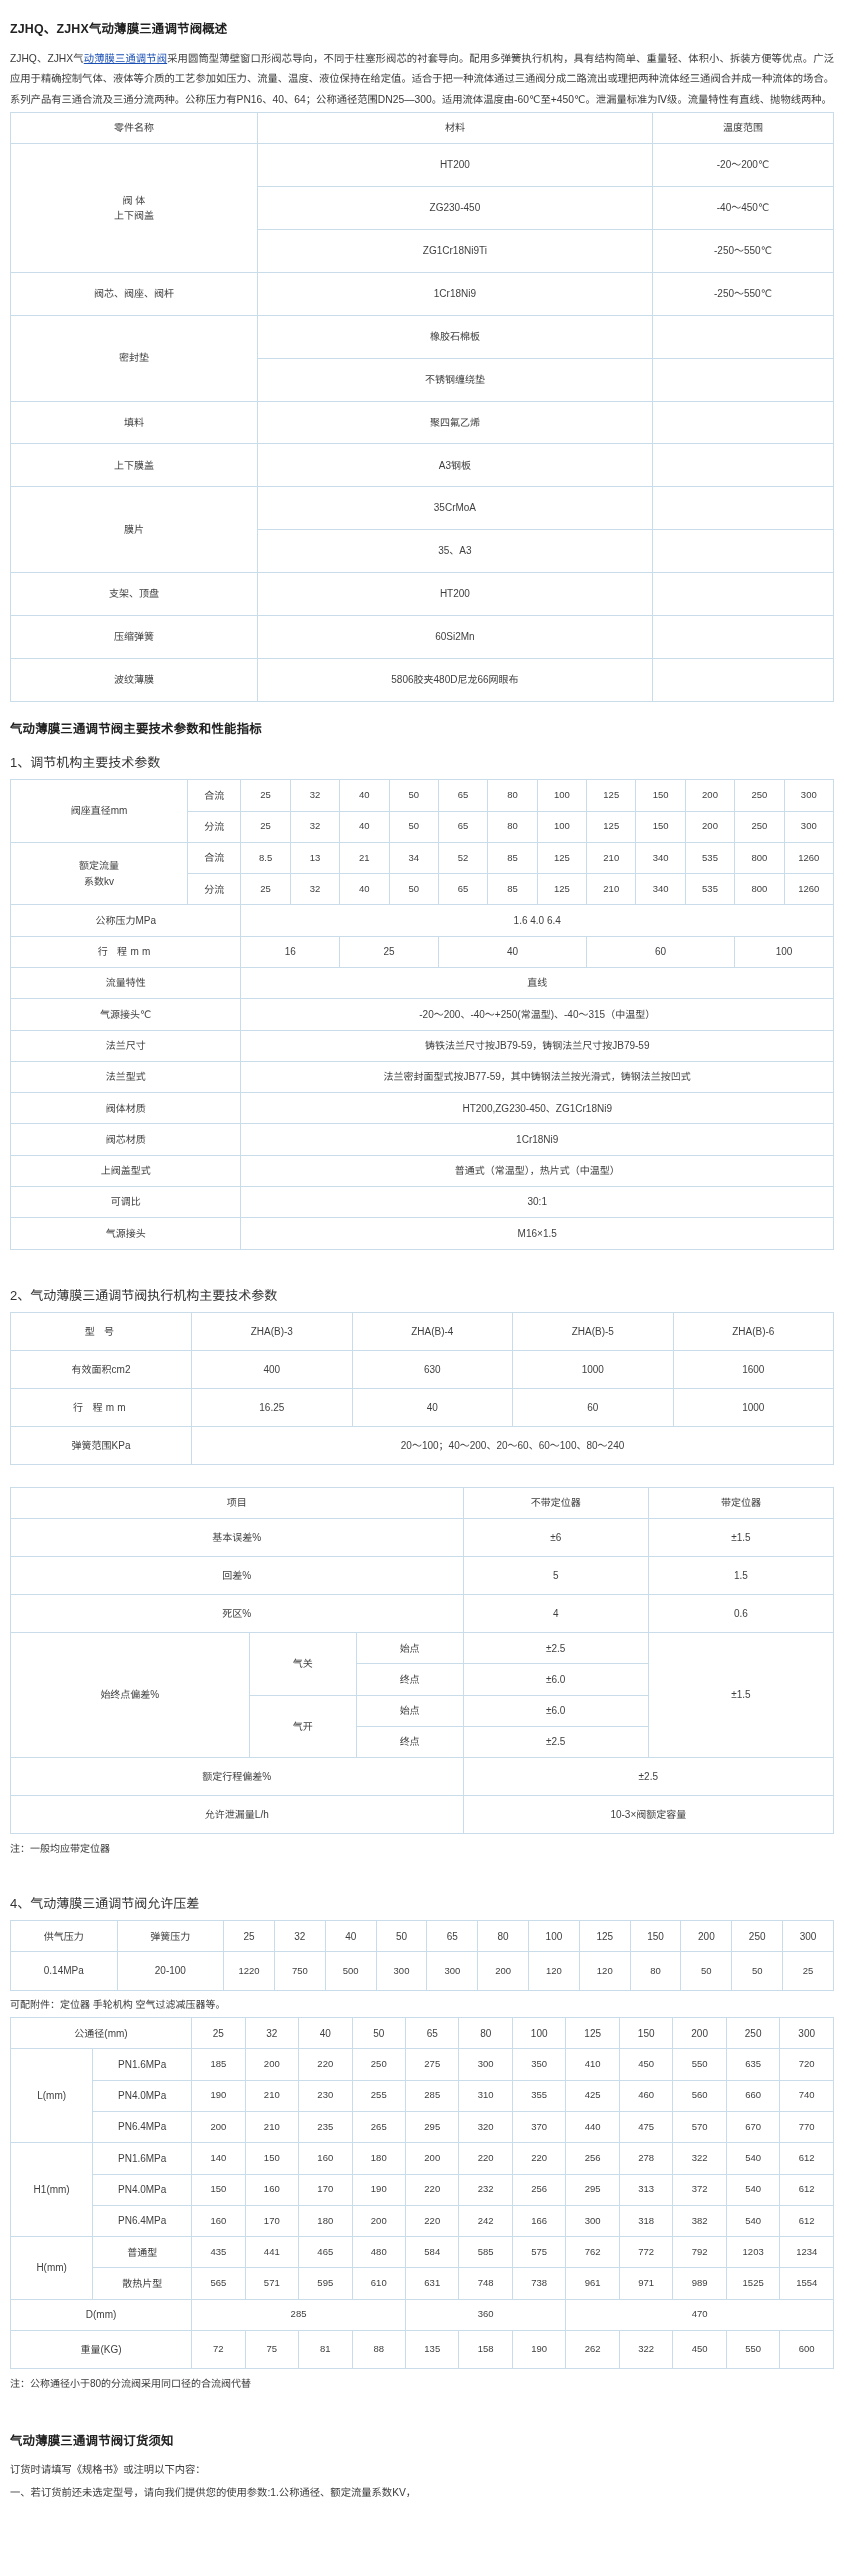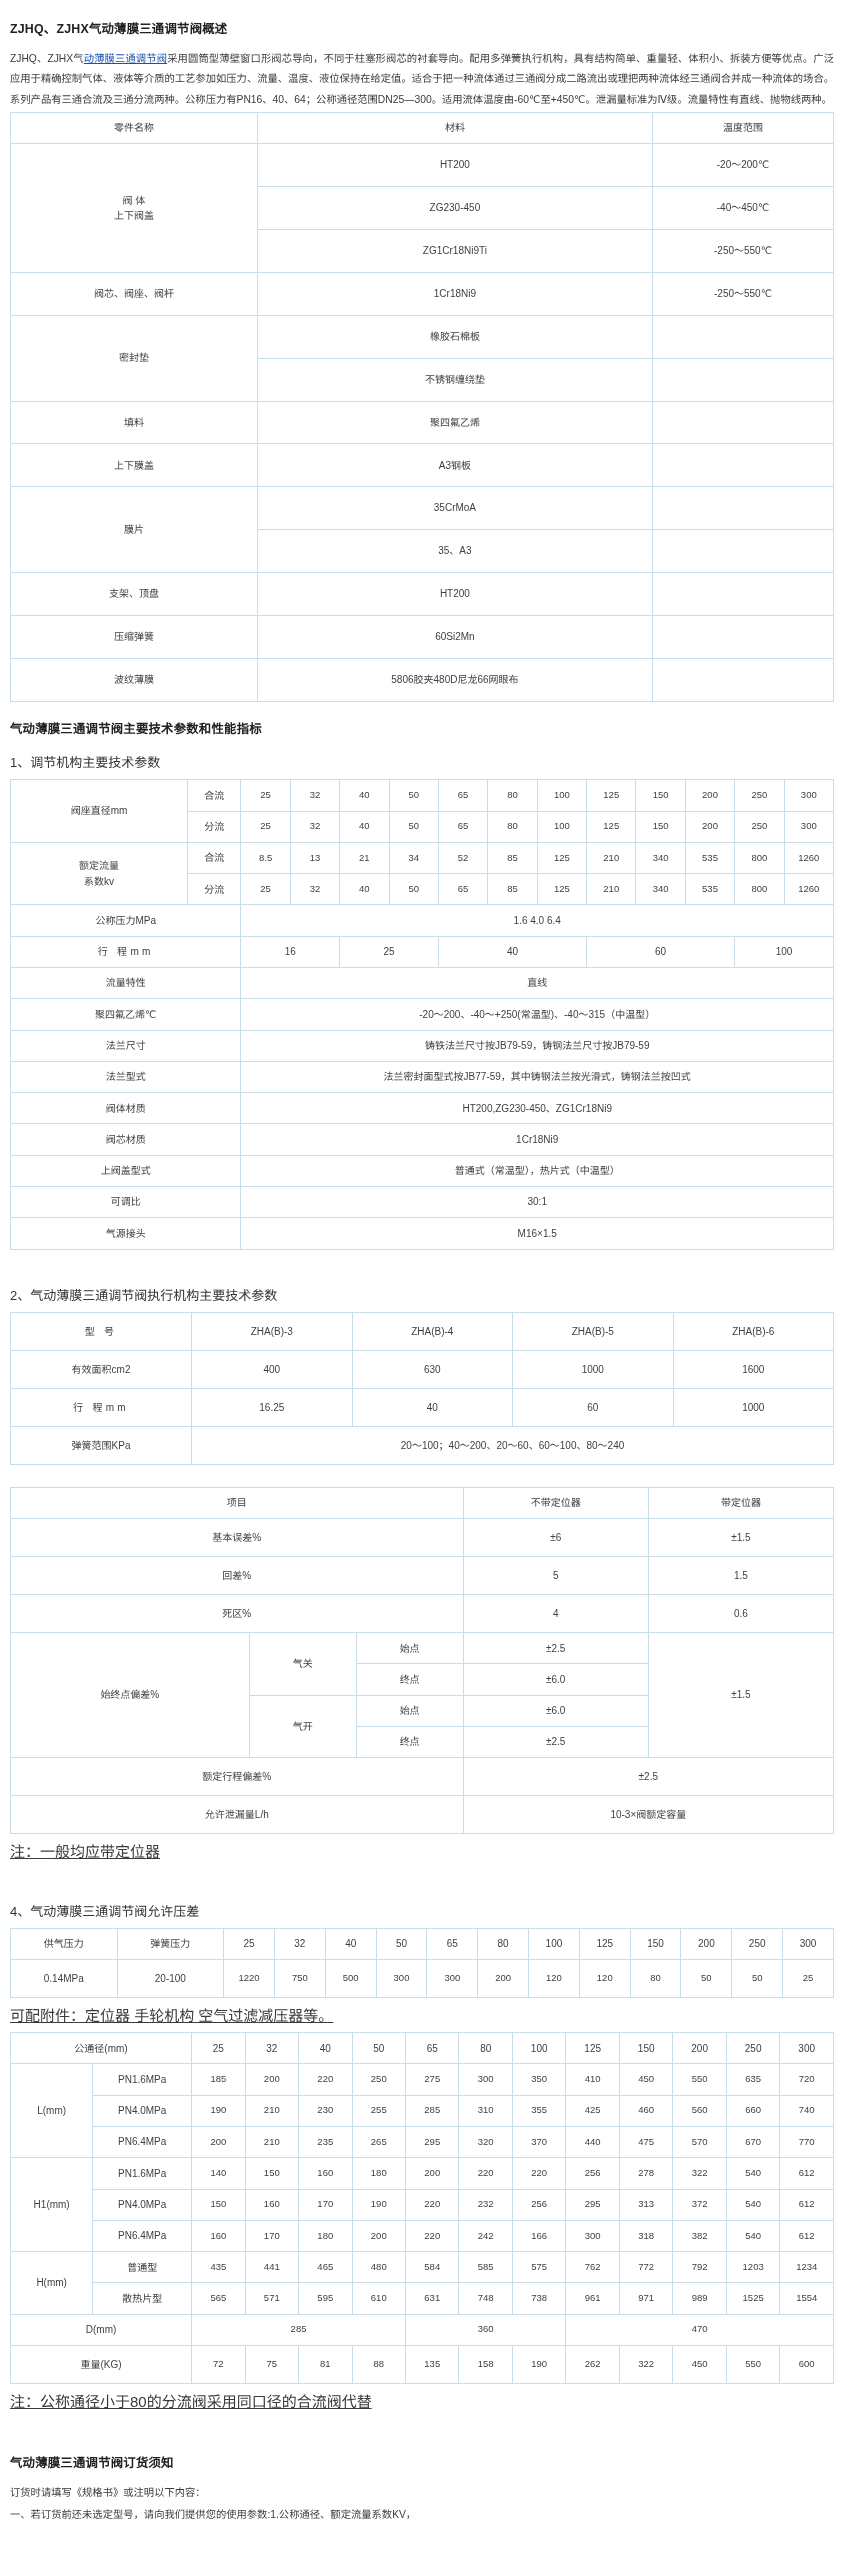--- a/index.html
+++ b/index.html
@@ -43,24 +43,23 @@
   }
 
   h3.sub-title {
     font-size: 13px;
     font-weight: normal;
     color: #333333;
     margin: 15px 0 6.6px 0;
   }
 
   p.note {
-    font-size: 15px;
+    font-size: 10px;
     color: #3a3a3a;
     margin: 6.6px 0 5px 0;
-    text-decoration: underline;
   }
 
   table.grid {
     width: 100%;
     border-collapse: collapse;
     table-layout: fixed;
     margin: 0 0 3.3px 0;
   }
   table.grid td, table.grid th {
     border: 0.8px solid #c9dcea;
@@ -262,21 +261,21 @@
           <td colspan="2">25</td>
           <td colspan="3">40</td>
           <td colspan="3">60</td>
           <td colspan="2">100</td>
         </tr>
         <tr>
           <td colspan="2">流量特性</td>
           <td colspan="12">直线</td>
         </tr>
         <tr>
-          <td colspan="2">聚四氟乙烯℃</td>
+          <td colspan="2">气源接头℃</td>
           <td colspan="12">-20～200、-40～+250(常温型)、-40～315（中温型）</td>
         </tr>
         <tr>
           <td colspan="2">法兰尺寸</td>
           <td colspan="12">铸铁法兰尺寸按JB79-59，铸钢法兰尺寸按JB79-59</td>
         </tr>
         <tr>
           <td colspan="2">法兰型式</td>
           <td colspan="12">法兰密封面型式按JB77-59，其中铸钢法兰按光滑式，铸钢法兰按凹式</td>
         </tr>

